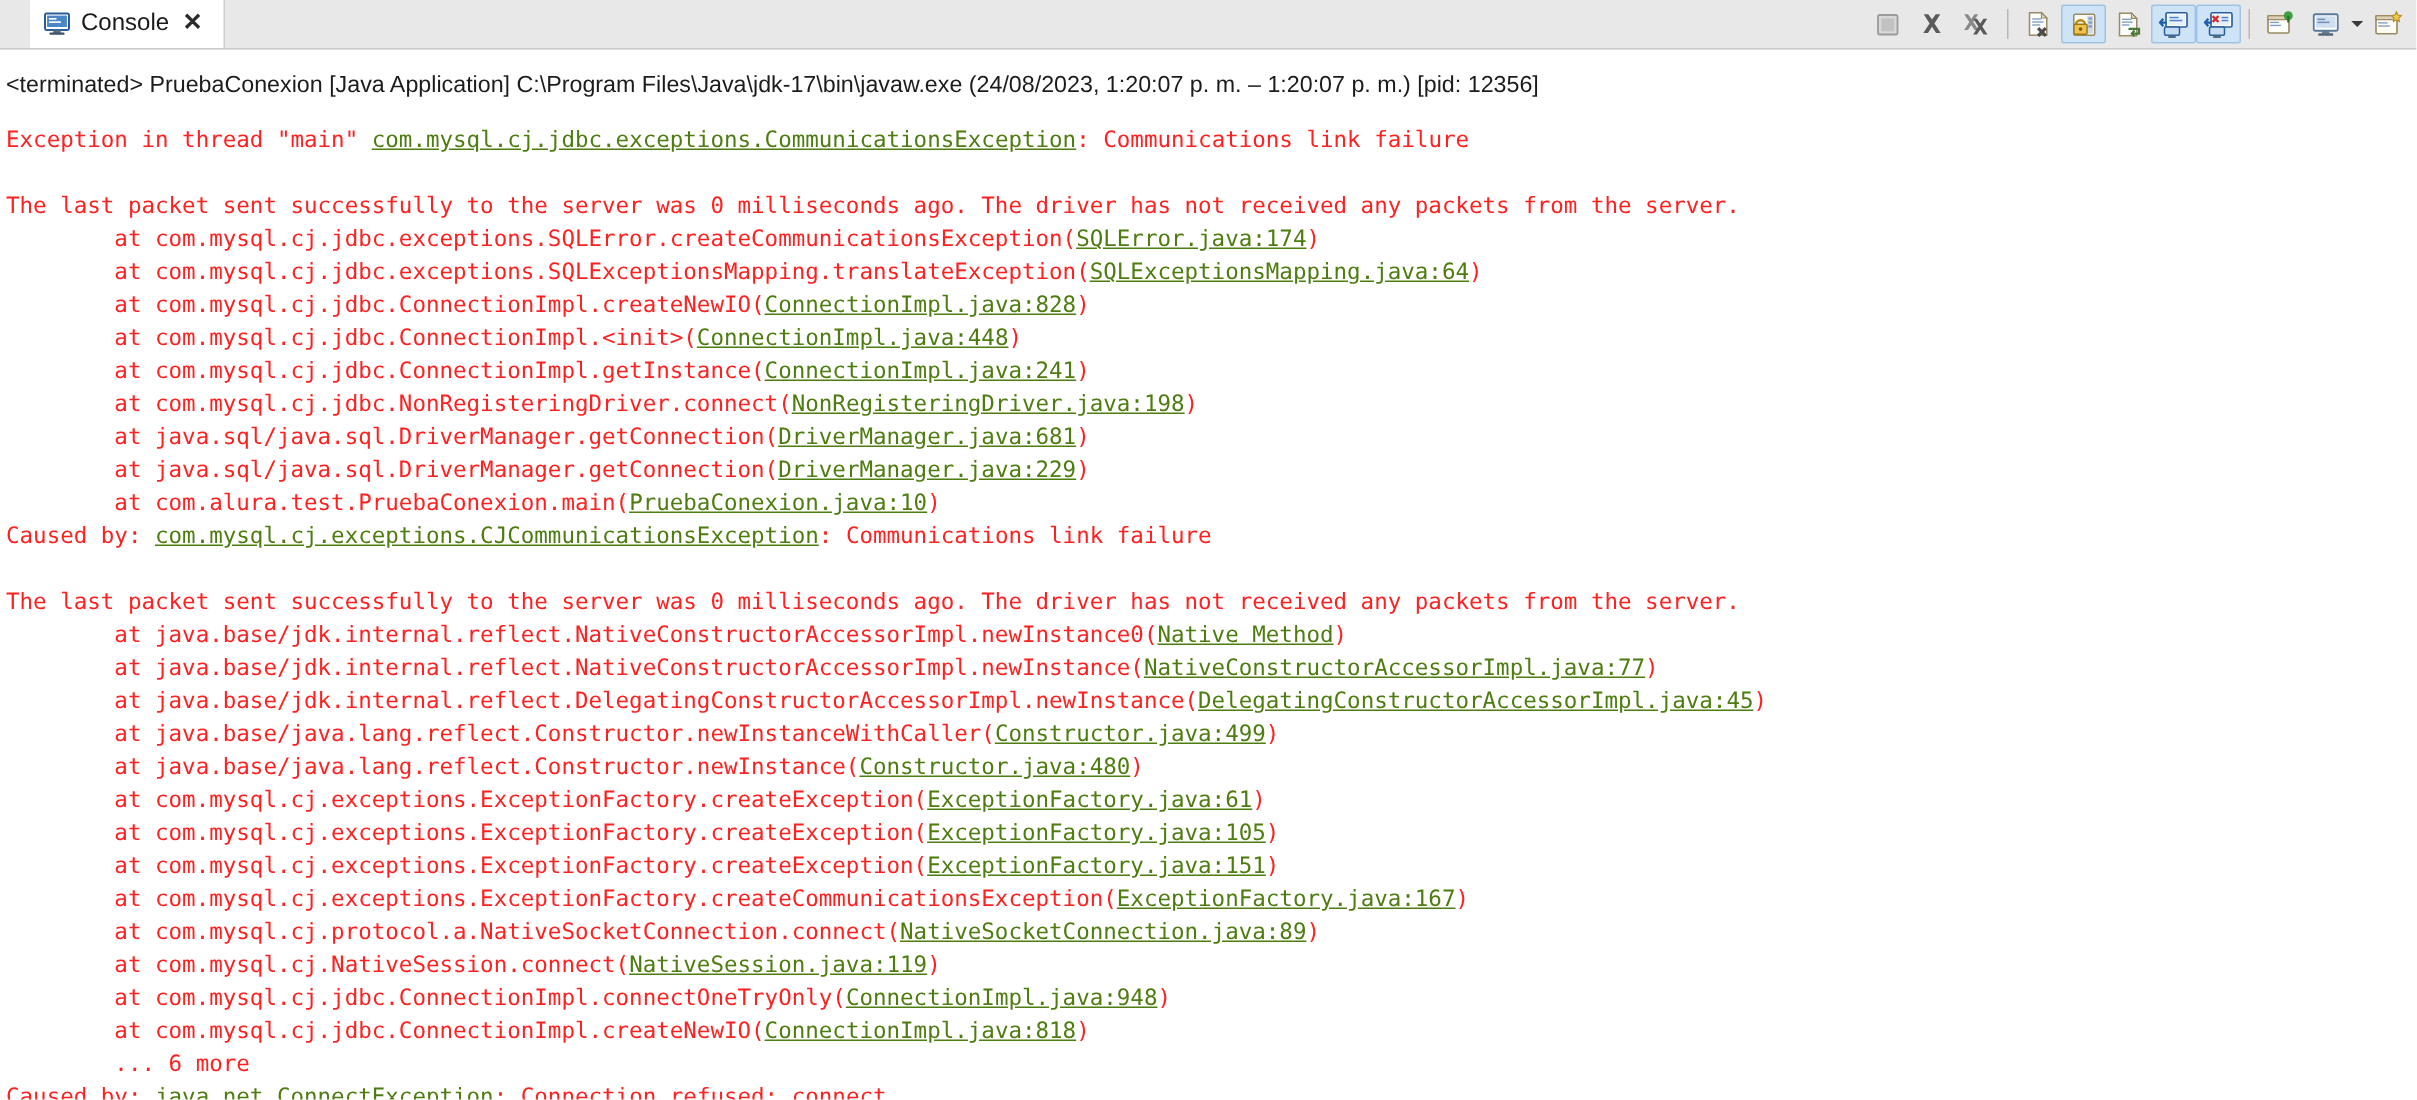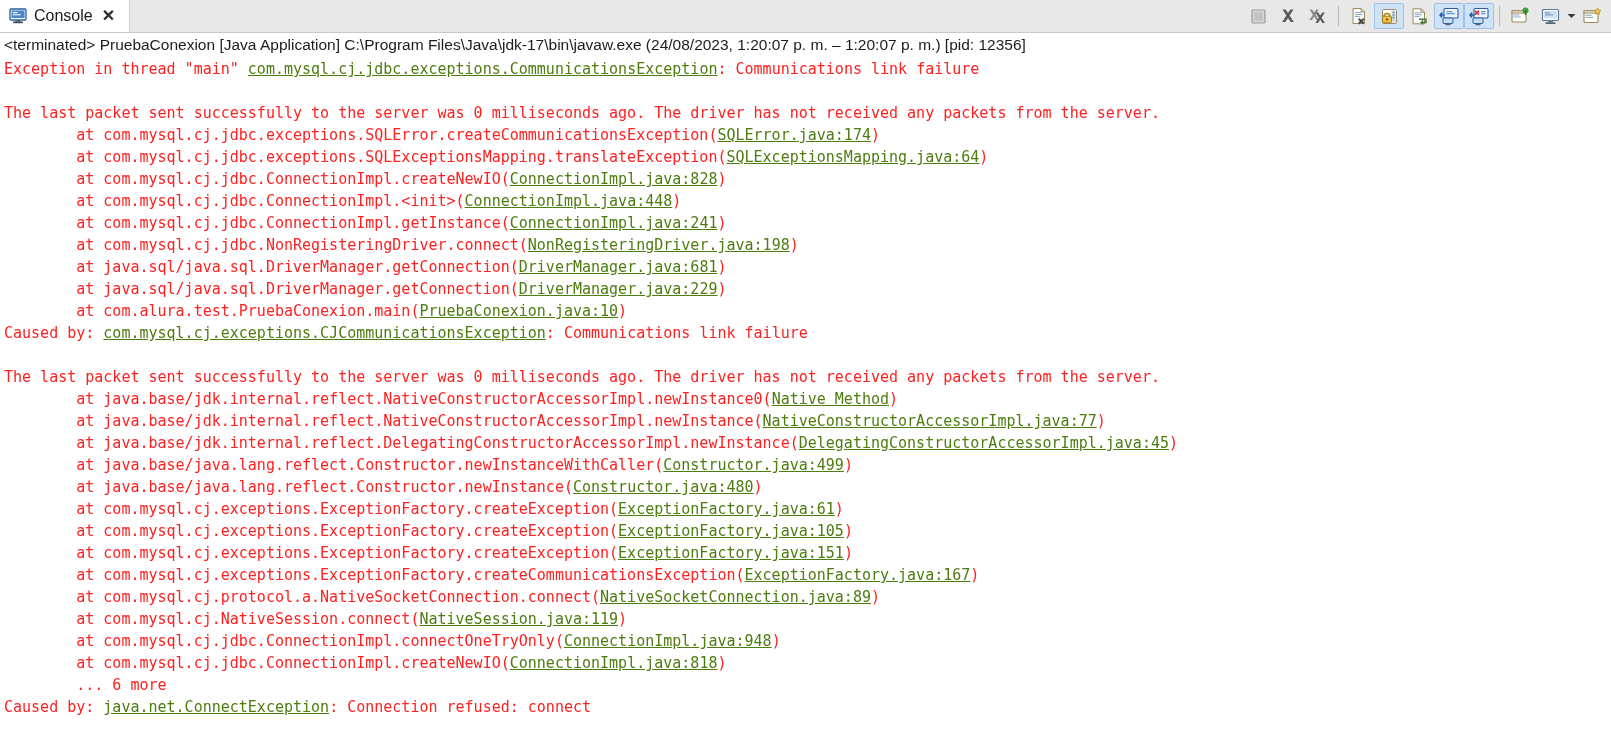--- a/index.html
+++ b/index.html
@@ -25,20 +25,21 @@
   }
   .tab {
     display: flex;
     align-items: center;
     gap: 7px;
     padding: 0 10px 0 9px;
     background: #ffffff;
     border-right: 1px solid #cfcfcf;
     box-sizing: border-box;
     min-width: 130px;
+    margin-left: 20px;
   }
   .tab-title {
     font-size: 16px;
     color: #1a1a1a;
     font-family: "Liberation Sans", sans-serif;
     white-space: nowrap;
   }
   .tab-close {
     font-size: 16px;
     color: #2b2b2b;
@@ -91,21 +92,21 @@
     display: flex;
     align-items: center;
     justify-content: center;
     cursor: pointer;
   }
 
   
   #proc-line {
     height: 24px;
     line-height: 24px;
-    padding: 0 4px;
+    padding: 12px 4px;
     font-size: 15.5px;
     color: #1c1c1c;
     white-space: nowrap;
     background: #ffffff;
     font-family: "Liberation Sans", sans-serif;
     overflow: hidden;
   }
 
   
   #console-output {

